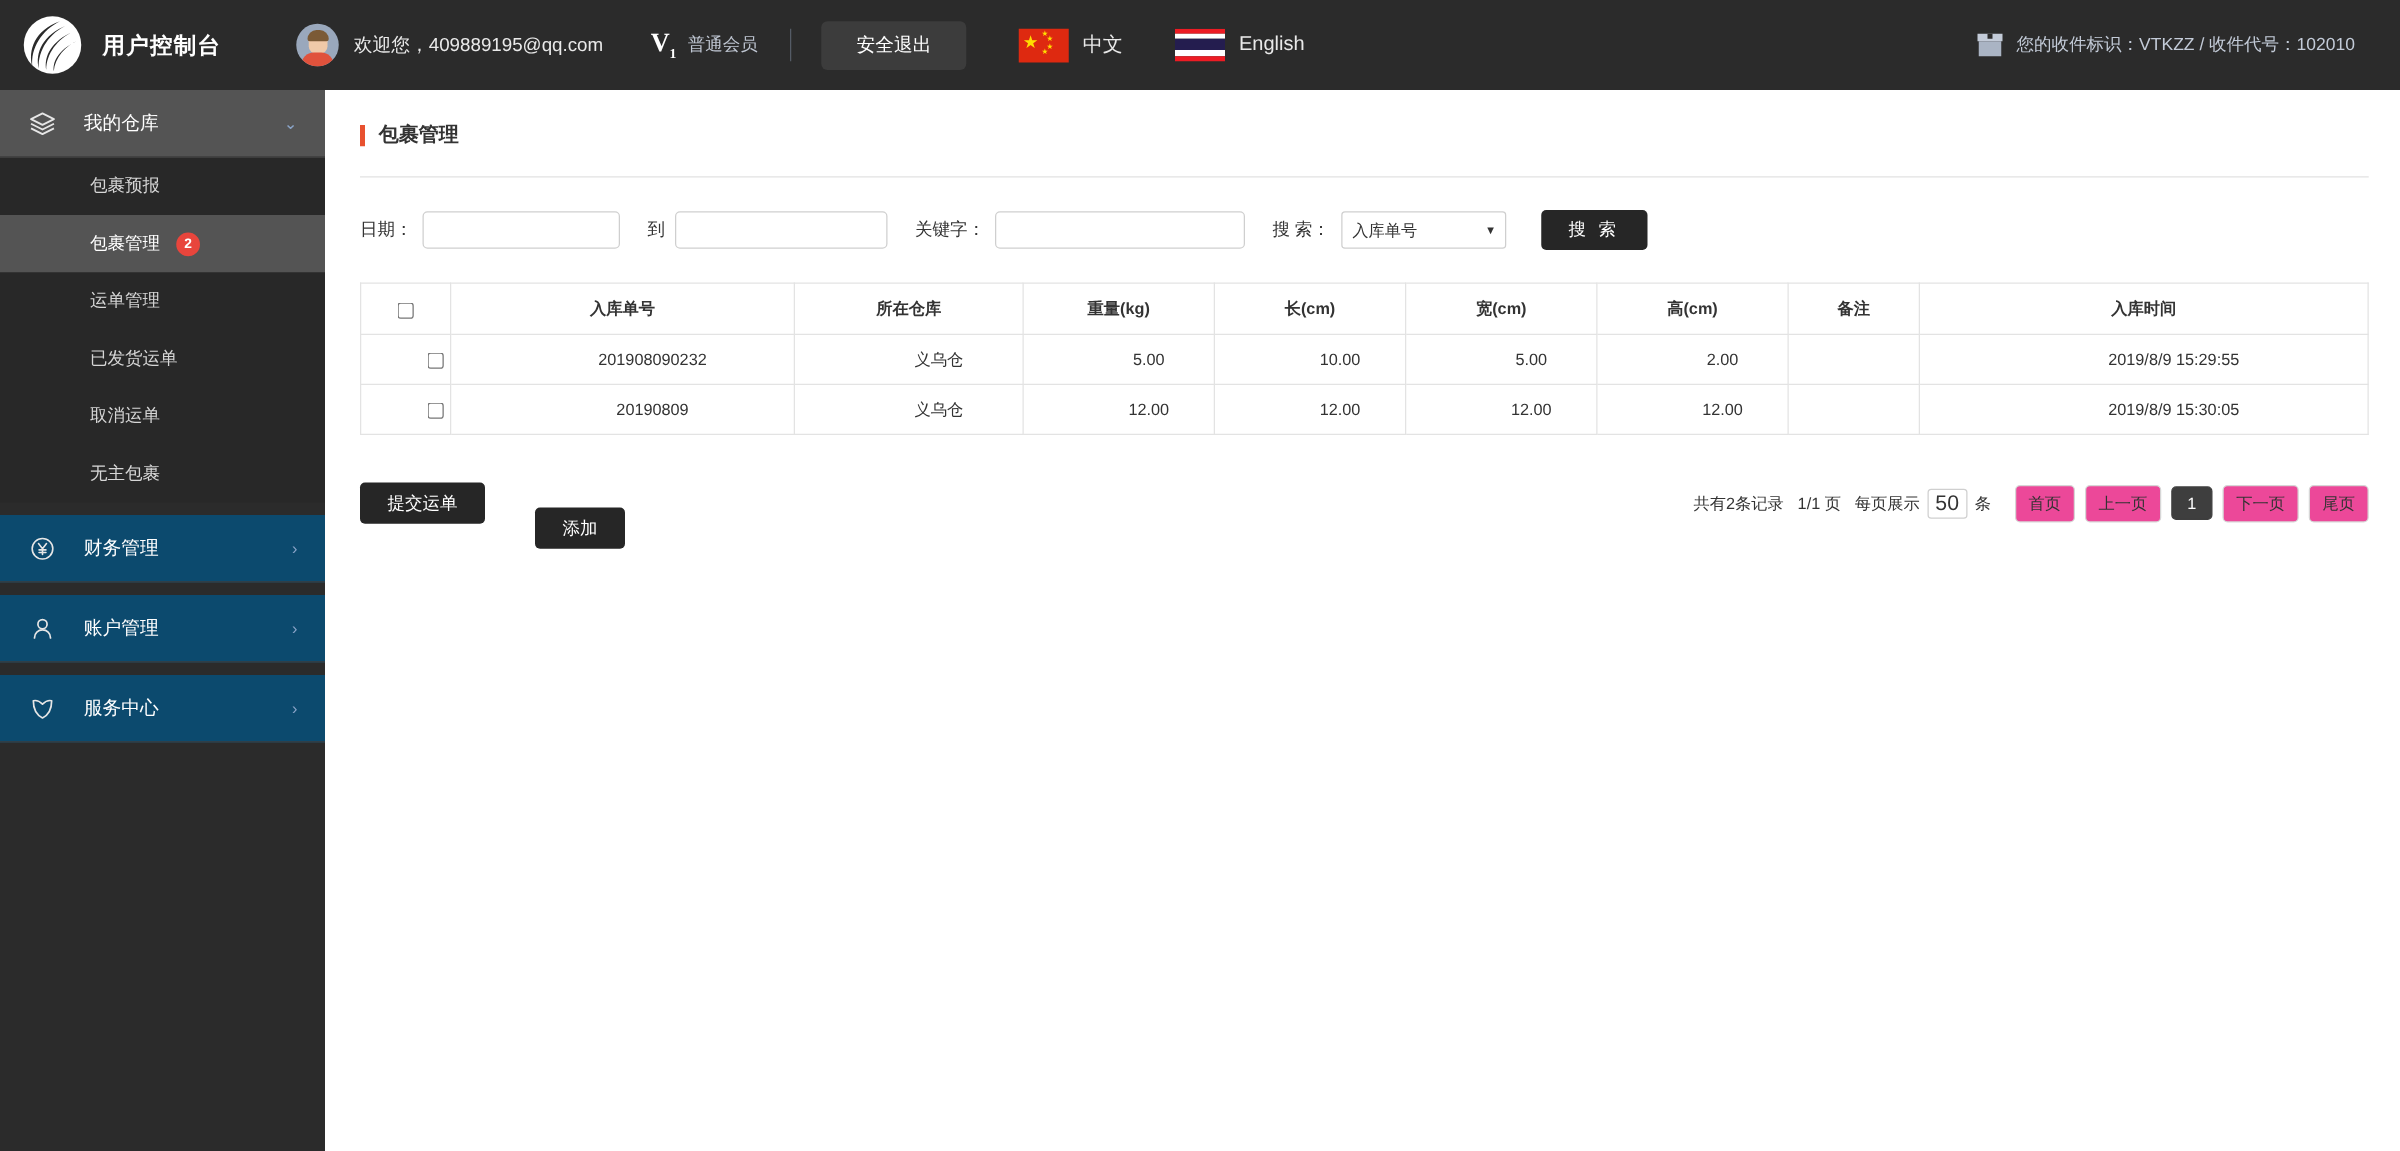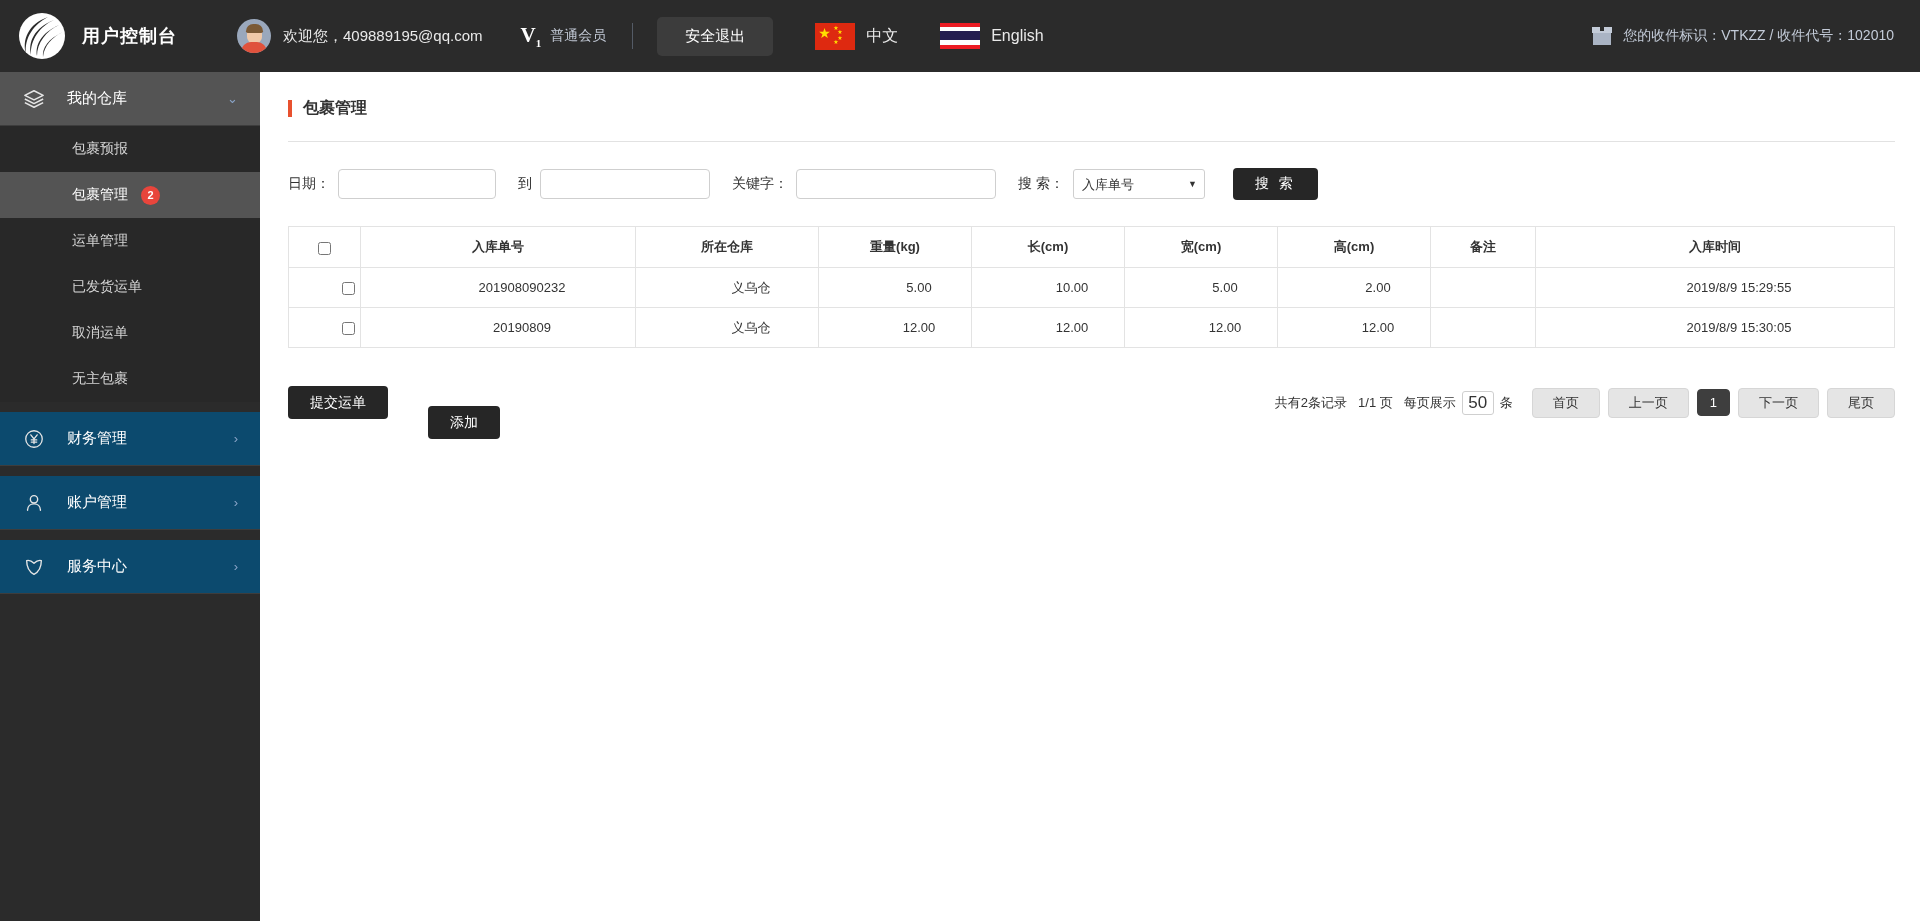--- a/index.html
+++ b/index.html
@@ -73,21 +73,21 @@
   .lang .label { color: #e9e9e9; font-size: 16px; margin-left: 11px; white-space: nowrap; }
   .flag-cn { background: #de2910; }
   .flag-cn .big-star, .flag-cn .s { position: absolute; color: #ffde00; line-height: 1; }
   .flag-cn .big-star { font-size: 14px; left: 3px; top: 3px; }
   .flag-cn .s { font-size: 6px; }
   .flag-th div { width: 100%; }
   .flag-th .r { height: 16.6%; background: #ed1c24; }
   .flag-th .w { height: 16.6%; background: #ffffff; }
   .flag-th .b { height: 33.3%; background: #241d4f; }
   .recv {
-    position: absolute; right: 26px; display: flex; align-items: center;
+    position: absolute; right: 36px; display: flex; align-items: center;
   }
   .box-icon { width: 20px; height: 18px; position: relative; flex: none; }
   .box-icon .lid { position: absolute; top: 0; left: 0; width: 20px; height: 6px;
     background: #c3cbd8; }
   .box-icon .lid:after { content:""; position:absolute; left:8px; top:0; width:4px; height:4px; background:#2b2b2b; }
   .box-icon .body2 { position: absolute; top: 6px; left: 1px; width: 18px; height: 12px;
     background: #aab4c4; }
   .recv-text { color: #c3cbd8; font-size: 14px; margin-left: 11px; white-space: nowrap; }
 
   
@@ -176,22 +176,22 @@
 
   .pager { margin-left: auto; display: flex; align-items: center; font-size: 13px; color: #333; }
   .pager .t { margin-right: 11px; white-space: nowrap; }
   .pg-input {
     width: 32px; height: 24px; border: 1px solid #cfcfcf; border-radius: 3px;
     text-align: center; font-size: 17px; padding: 0 4px; margin-right: 6px;
     font-family: "Liberation Sans", sans-serif; color: #333;
   }
   .pg-btn {
     display: inline-block; border: 1px solid #d6d6d6; border-radius: 4px;
-    background: #e5e5e5; color: #333; font-size: 13px;
-    padding: 5px 20px; margin-left: 8px; cursor: pointer;
+    background: #ec4899; color: #333; font-size: 13px;
+    padding: 5px 10px; margin-left: 8px; cursor: pointer;
     font-family: "Liberation Sans", sans-serif;
   }
   .pg-btn.cur { background: #3e3e3e; color: #fff; border-color: #3e3e3e; padding: 5px 12px; }
 </style>
 </head>
 <body>
 
 <div class="topbar">
 
   <div class="logo-wrap">

